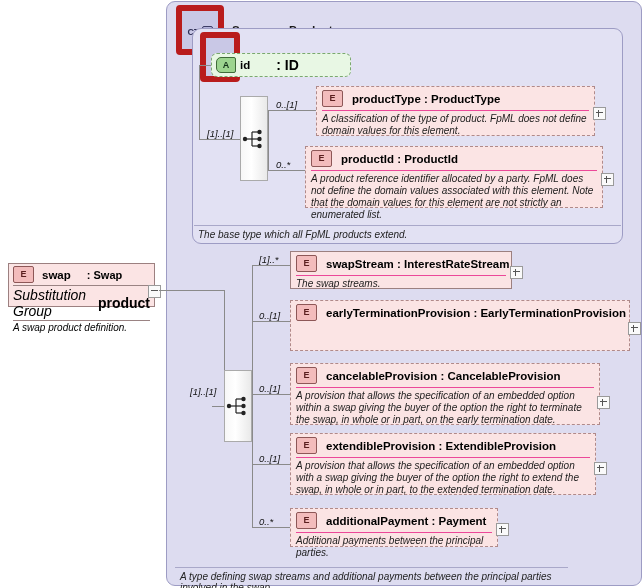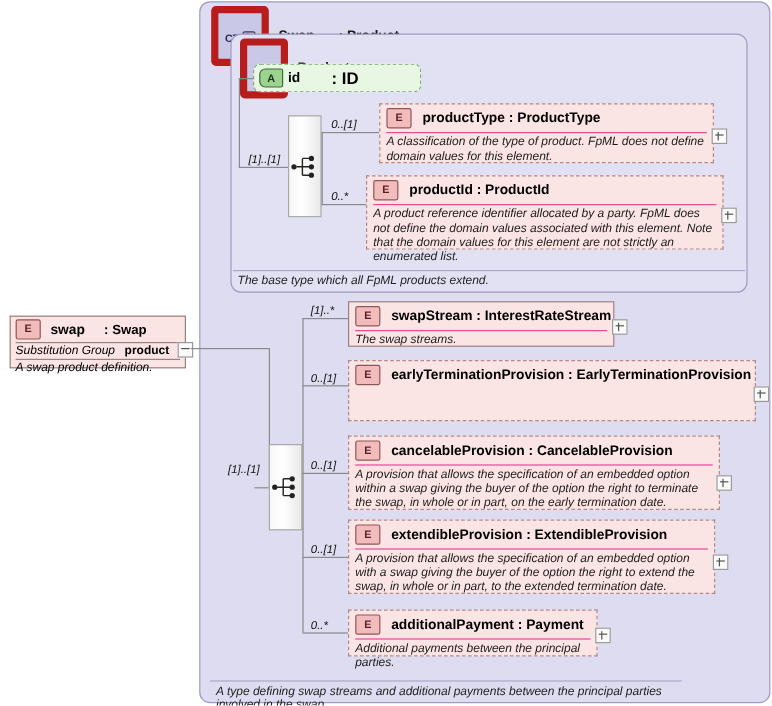--- a/index.html
+++ b/index.html
@@ -89,21 +89,21 @@
     left:8px;top:263px;width:147px;height:44px;
     background:#fbe4e4;border:1px solid #9c8080;
     display:flex;flex-direction:column;
   }
   #el-swap .erow{display:flex;align-items:center;padding:2px 4px;}
   #el-swap .etitle{font-weight:bold;font-size:11.5px;margin-left:8px;}
   #el-swap .etype{font-weight:bold;font-size:11px;margin-left:16px;}
   #el-swap .subgrp{
     display:flex;align-items:center;
     border-top:1px solid #9a8383;margin:0 4px;padding:1px 0;
-    font-size:10px;
+    font-size:14px;
   }
   #el-swap .subgrp .lbl{font-style:italic;}
   #el-swap .subgrp .val{font-weight:bold;margin-left:8px;}
   #el-swap .edesc{border-top:1px solid #9a8383;margin:0 4px;padding:1px 0;font-style:italic;font-size:10px;}
 
   
   .compositor{
     background:linear-gradient(to right,#f7f7f7 0%,#ffffff 40%,#e9e9e9 100%);
     border:1px solid #aaa;
     display:flex;align-items:center;justify-content:center;

